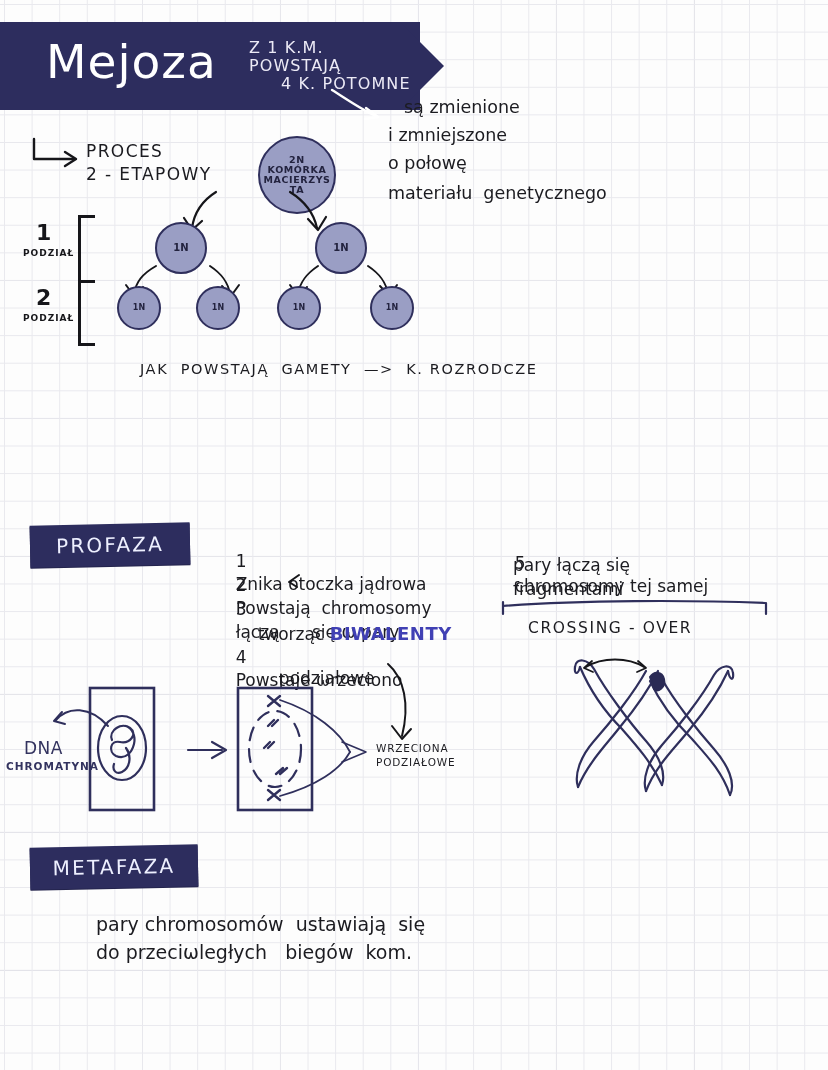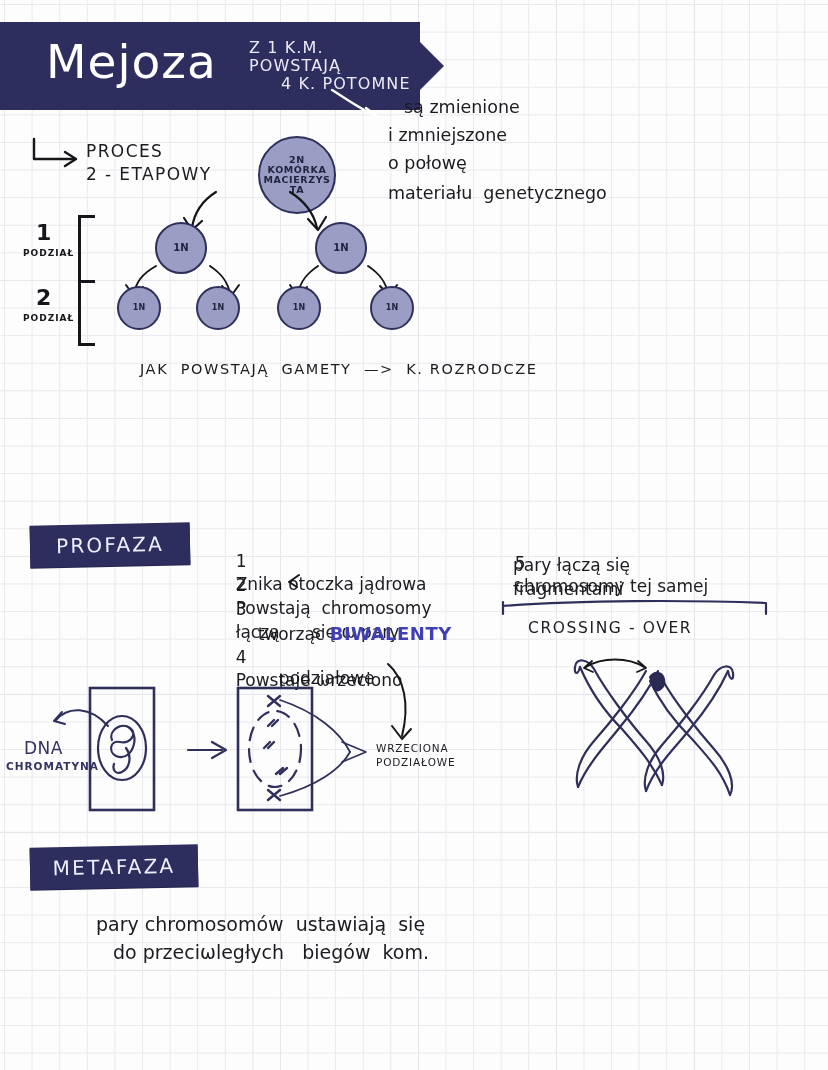--- a/index.html
+++ b/index.html
@@ -289,15 +289,15 @@
   <svg class="abs" style="left:382px;top:660px;" width="46" height="90">
     <path class="stroke-blk" d="M6,4 C22,18 28,44 20,76" style="stroke-width:2"></path>
     <path class="stroke-blk" d="M10,66 L20,79 L29,69" style="stroke-width:2"></path>
   </svg>
 
   <div class="abs phase-banner" style="left:30px;top:846px;width:168px;height:42px;">
     <span>METAFAZA</span>
   </div>
 
   <div class="abs hand" style="left:96px;top:912px;font-size:19px;">pary chromosomów  ustawiają  się</div>
-  <div class="abs hand" style="left:113px;top:940px;font-size:19px;">do przeciωległych   biegów  kom.</div>
+  <div class="abs hand" style="left:96px;top:940px;font-size:19px;">do przeciωległych   biegów  kom.</div>
 
 </div>
 
 </body></html>

